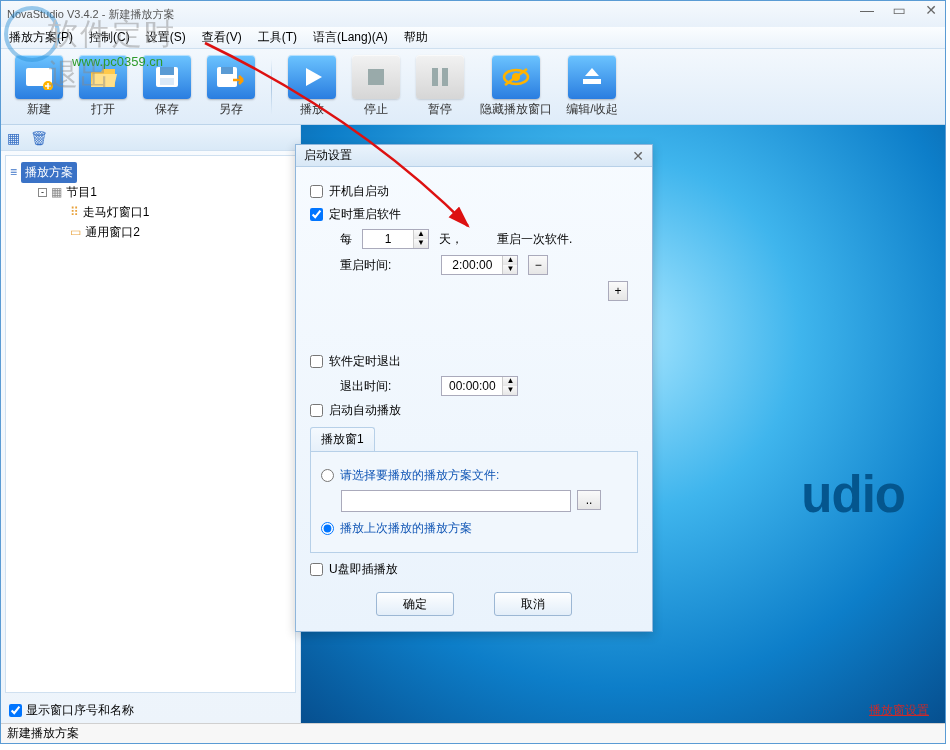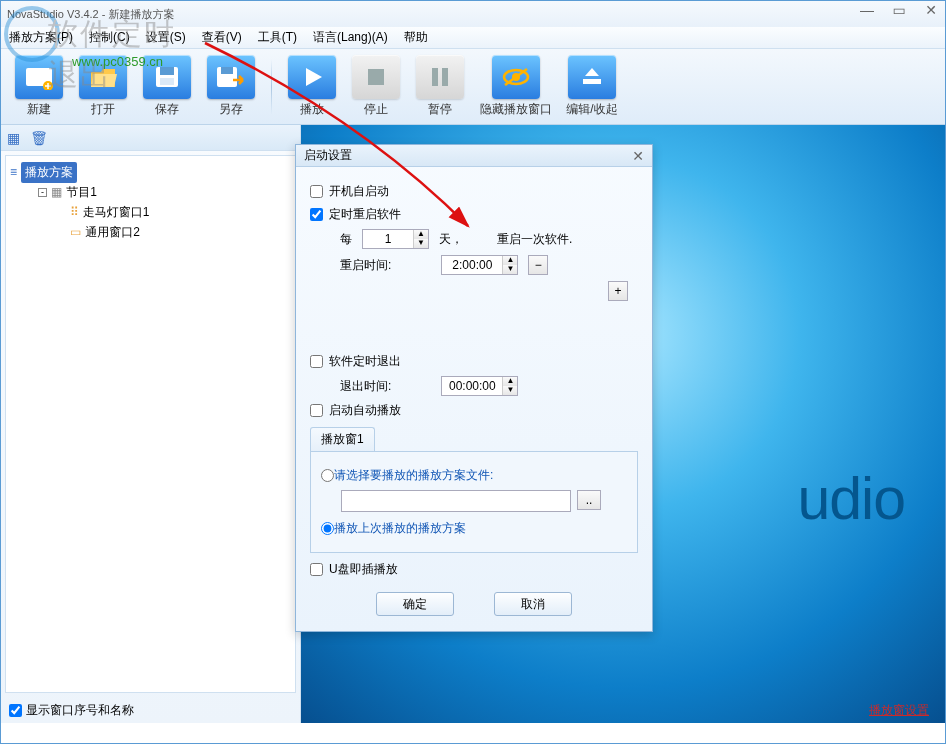--- a/index.html
+++ b/index.html
@@ -28,41 +28,41 @@
 .sidebar { width: 300px; border-right: 1px solid #cfe0f0; background: linear-gradient(#f8fbfe,#edf4fb); display: flex; flex-direction: column; }
 .sidebar-top { height: 26px; background: linear-gradient(#eaf3fc,#d9e9f7); border-bottom: 1px solid #cfe0f0; display: flex; align-items: center; padding-left: 6px; gap: 10px; }
 .tree { flex: 1; background: #fff; margin: 4px; border: 1px solid #cfe0f0; padding: 6px 4px; overflow: auto; }
 .tree-row { display: flex; align-items: center; height: 20px; gap: 4px; cursor: pointer; }
 .tree-sel { background: #3a72c6; color: #fff; padding: 2px 4px; border-radius: 2px; }
 .tree-indent1 { padding-left: 28px; }
 .tree-indent2 { padding-left: 60px; }
 .sidebar-bottom { height: 26px; display: flex; align-items: center; padding-left: 8px; gap: 4px; }
 
 .preview { flex: 1; background: radial-gradient(circle at 50% 35%, #a7e6ff 0%, #3fb5ed 35%, #0d7ec9 70%, #064f8f 100%); position: relative; }
-.preview-text { position: absolute; right: 40px; top: 340px; color: #04568e; font-size: 59px; font-weight: 400; letter-spacing: -1px; }
+.preview-text { position: absolute; right: 40px; top: 340px; color: #04568e; font-size: 51px; font-weight: 700; letter-spacing: -1px; }
 .preview-link { position: absolute; right: 16px; bottom: 4px; color: #cc2a2a; text-decoration: underline; cursor: pointer; font-size: 12px; }
 
 .statusbar { height: 20px; border-top: 1px solid #d0d0d0; background: #f7f7f7; display: flex; align-items: center; padding-left: 6px; font-size: 12px; }
 
 .dialog { position: absolute; left: 295px; top: 144px; width: 358px; height: 488px; background: linear-gradient(#f7fbff,#eaf3fc); border: 1px solid #8fb6db; box-shadow: 0 3px 10px rgba(0,0,0,.2); z-index: 10; }
 .dialog-title { height: 22px; background: linear-gradient(#eaf3fc,#d8e8f6); border-bottom: 1px solid #b7d0e8; display: flex; align-items: center; padding: 0 8px; }
 .dialog-close { margin-left: auto; color: #666; cursor: pointer; font-size: 14px; }
 .dialog-body { padding: 10px 14px; }
 .chk-row { display: flex; align-items: center; gap: 6px; margin: 6px 0; }
 .chk-row input[type=checkbox], .chk-row input[type=radio] { margin: 0; }
 .indent { padding-left: 30px; display: flex; align-items: center; gap: 10px; margin: 6px 0; }
 .spin { display: inline-flex; border: 1px solid #aab; background: #fff; height: 20px; }
 .spin input { border: none; width: 50px; text-align: center; font-size: 12px; outline: none; }
 .spin-btns { display: flex; flex-direction: column; border-left: 1px solid #ccc; }
 .spin-btns span { width: 14px; height: 10px; font-size: 8px; line-height: 8px; text-align: center; cursor: pointer; background: linear-gradient(#fafafa,#e6e6e6); }
 .sq-btn { width: 20px; height: 20px; border: 1px solid #aab; background: linear-gradient(#fafafa,#e6e6e6); text-align: center; line-height: 18px; cursor: pointer; font-size: 12px; }
 .tab-head { display: flex; margin-top: 8px; }
 .tab-head span { padding: 3px 10px; border: 1px solid #b7d0e8; border-bottom: none; background: linear-gradient(#f4f9fe,#e6f0fa); border-radius: 3px 3px 0 0; }
 .tab-body { border: 1px solid #b7d0e8; background: #f1f7fd; padding: 10px; }
-.radio-row { display: flex; align-items: center; gap: 0; margin: 5px 0; color: #1156b5; }
+.radio-row { display: flex; align-items: center; gap: 6px; margin: 5px 0; color: #1156b5; }
 .file-input { width: 230px; height: 22px; border: 1px solid #aab; background: #fff; }
 .dlg-buttons { display: flex; justify-content: center; gap: 40px; margin-top: 14px; }
 .dlg-btn { width: 78px; height: 24px; border: 1px solid #9cb7d4; background: linear-gradient(#fdfeff,#e3eef9); border-radius: 3px; cursor: pointer; }
 
 .watermark { position: absolute; left: 0; top: 0; width: 180px; height: 70px; pointer-events: none; opacity: 0.45; z-index: 20; }
 .wm-circle { position: absolute; left: 4px; top: 6px; width: 56px; height: 56px; border-radius: 50%; border: 4px solid #2a8fd6; }
 .wm-text { position: absolute; left: 48px; top: 14px; font-size: 30px; color: #888; font-weight: 500; letter-spacing: 2px; }
 
 .arrow-svg { position: absolute; left: 200px; top: 38px; width: 280px; height: 200px; z-index: 15; pointer-events: none; }
 </style>
@@ -206,20 +206,23 @@
         <span>显示窗口序号和名称</span>
       </div>
     </div>
 
     <div class="preview">
       <div class="preview-text">udio</div>
       <a class="preview-link">播放窗设置</a>
     </div>
   </div>
 
+  <div class="statusbar">
+    <span>新建播放方案</span>
+  </div>
 </div>
 
 <div class="dialog">
   <div class="dialog-title">
     <span>启动设置</span>
     <span class="dialog-close">✕</span>
   </div>
   <div class="dialog-body">
     <div class="chk-row">
       <input type="checkbox" style="">

